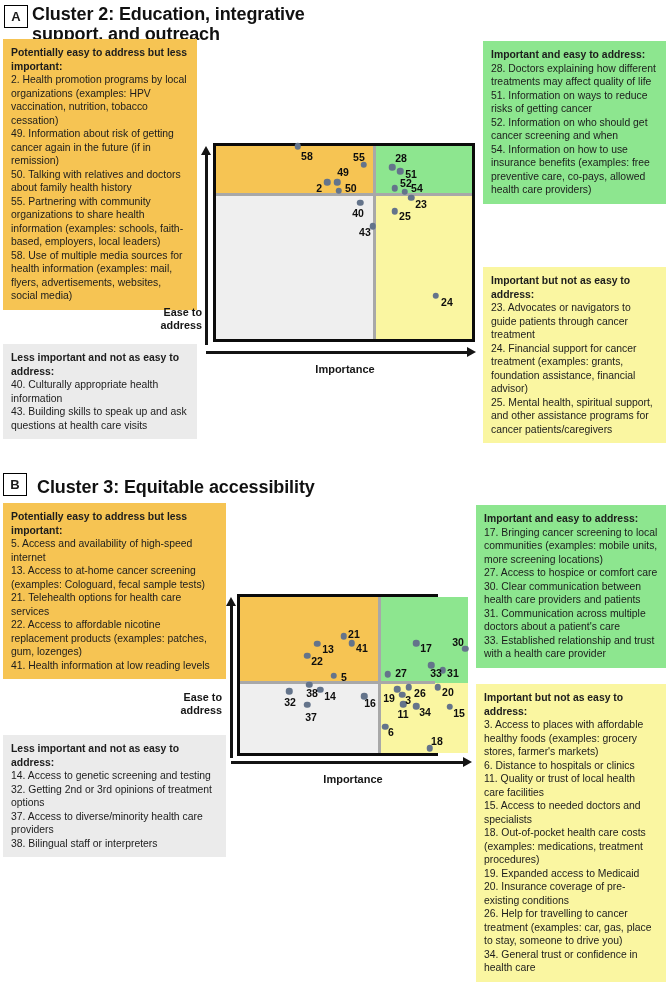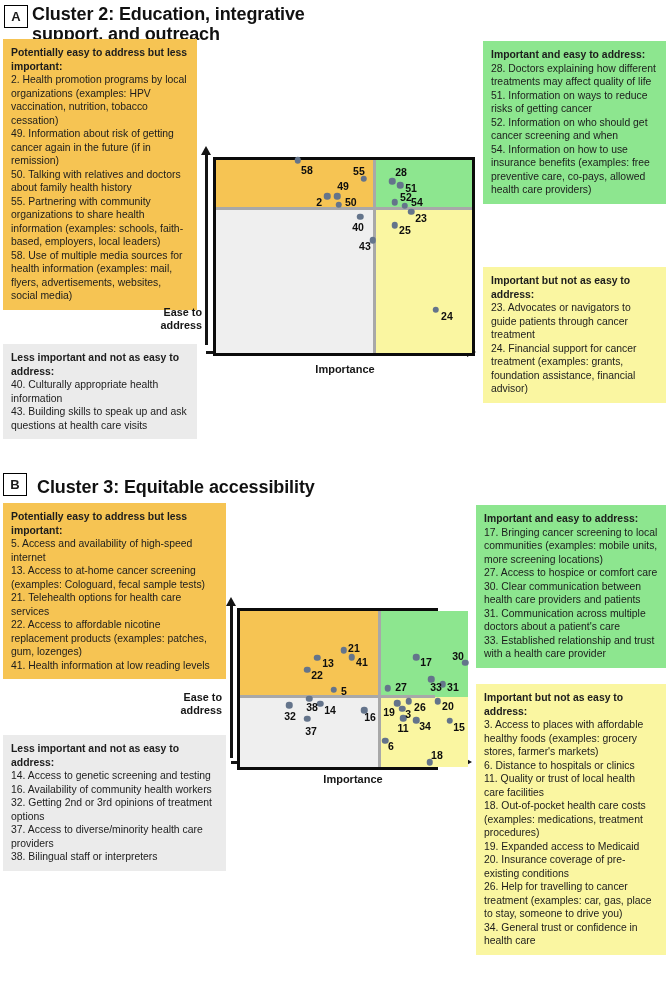--- a/index.html
+++ b/index.html
@@ -10,21 +10,21 @@
         font-size:13px;font-weight:700;background:#fff;}
   .panel-title{position:absolute;font-size:18px;font-weight:700;line-height:1.12;
         letter-spacing:-0.1px;color:#111;}
   .note{position:absolute;padding:7px 8px;font-size:10.4px;line-height:1.3;color:#1c1c1c;}
   .note-title{font-weight:700;}
   .note-item{margin:0;}
   .bg-orange{background:#F6C453;}
   .bg-green{background:#8DE68F;}
   .bg-yellow{background:#FAF6A1;}
   .bg-gray{background:#EBEBEB;}
-  .plot{position:absolute;border:3px solid #0b0b0b;box-sizing:border-box;background:#EFEFEF;margin-top:14px;}
+  .plot{position:absolute;border:3px solid #0b0b0b;box-sizing:border-box;background:#EFEFEF;}
   .quad{position:absolute;}
   .divider-v{position:absolute;top:0;bottom:0;width:3px;background:#A8A8A8;}
   .divider-h{position:absolute;left:0;right:0;height:3px;background:#A8A8A8;}
   .dot{position:absolute;width:6.5px;height:6.5px;border-radius:50%;
         background:#64748B;transform:translate(-50%,-50%);z-index:3;}
   .dot-label{position:absolute;font-size:10.5px;font-weight:700;color:#0e0e0e;
         transform:translate(-50%,-50%);z-index:4;white-space:nowrap;}
   .axis-v{position:absolute;width:2.5px;background:#141414;}
   .axis-v::before{content:"";position:absolute;top:-8px;left:50%;transform:translateX(-50%);
         border-left:5px solid transparent;border-right:5px solid transparent;
@@ -59,20 +59,21 @@
     <div class="note-item">28. Doctors explaining how different treatments may affect quality of life</div>
     <div class="note-item">51. Information on ways to reduce risks of getting cancer</div>
     <div class="note-item">52. Information on who should get cancer screening and when</div>
     <div class="note-item">54. Information on how to use insurance benefits (examples: free preventive care, co-pays, allowed health care providers)</div>
   </div>
 
   <div class="note bg-yellow" style="left:483px;top:267px;width:167px;">
     <div class="note-title">Important but not as easy to address:</div>
     <div class="note-item">23. Advocates or navigators to guide patients through cancer treatment</div>
     <div class="note-item">24. Financial support for cancer treatment (examples: grants, foundation assistance, financial advisor)</div>
+    <div class="note-item">25. Mental health, spiritual support, and other assistance programs for cancer patients/caregivers</div>
   </div>
 
   <div class="note bg-gray" style="left:3px;top:344px;width:178px;">
     <div class="note-title">Less important and not as easy to address:</div>
     <div class="note-item">40. Culturally appropriate health information</div>
     <div class="note-item">43. Building skills to speak up and ask questions at health care visits</div>
   </div>
 
   <div class="axis-v" style="left:205px;top:154px;height:191px;"></div>
   <div class="axis-h" style="left:206px;top:351px;width:262px;"></div>
@@ -135,31 +136,31 @@
     <div class="note-item">30. Clear communication between health care providers and patients</div>
     <div class="note-item">31. Communication across multiple doctors about a patient's care</div>
     <div class="note-item">33. Established relationship and trust with a health care provider</div>
   </div>
 
   <div class="note bg-yellow" style="left:476px;top:684px;width:174px;">
     <div class="note-title">Important but not as easy to address:</div>
     <div class="note-item">3. Access to places with affordable healthy foods (examples: grocery stores, farmer's markets)</div>
     <div class="note-item">6. Distance to hospitals or clinics</div>
     <div class="note-item">11. Quality or trust of local health care facilities</div>
+    <div class="note-item">15. Access to needed doctors and specialists</div>
     <div class="note-item">18. Out-of-pocket health care costs (examples: medications, treatment procedures)</div>
     <div class="note-item">19. Expanded access to Medicaid</div>
     <div class="note-item">20. Insurance coverage of pre-existing conditions</div>
     <div class="note-item">26. Help for travelling to cancer treatment (examples: car, gas, place to stay, someone to drive you)</div>
     <div class="note-item">34. General trust or confidence in health care</div>
   </div>
 
   <div class="note bg-gray" style="left:3px;top:735px;width:207px;">
     <div class="note-title">Less important and not as easy to address:</div>
     <div class="note-item">14. Access to genetic screening and testing</div>
-    <div class="note-item">16. Availability of community health workers</div>
     <div class="note-item">32. Getting 2nd or 3rd opinions of treatment options</div>
     <div class="note-item">37. Access to diverse/minority health care providers</div>
     <div class="note-item">38. Bilingual staff or interpreters</div>
   </div>
 
   <div class="axis-v" style="left:230px;top:605px;height:153px;"></div>
   <div class="axis-h" style="left:231px;top:761px;width:233px;"></div>
   <div class="axis-label-y" style="left:168px;top:691px;width:54px;">Ease to address</div>
   <div class="axis-label-x" style="left:288px;top:773px;width:130px;">Importance</div>
 

